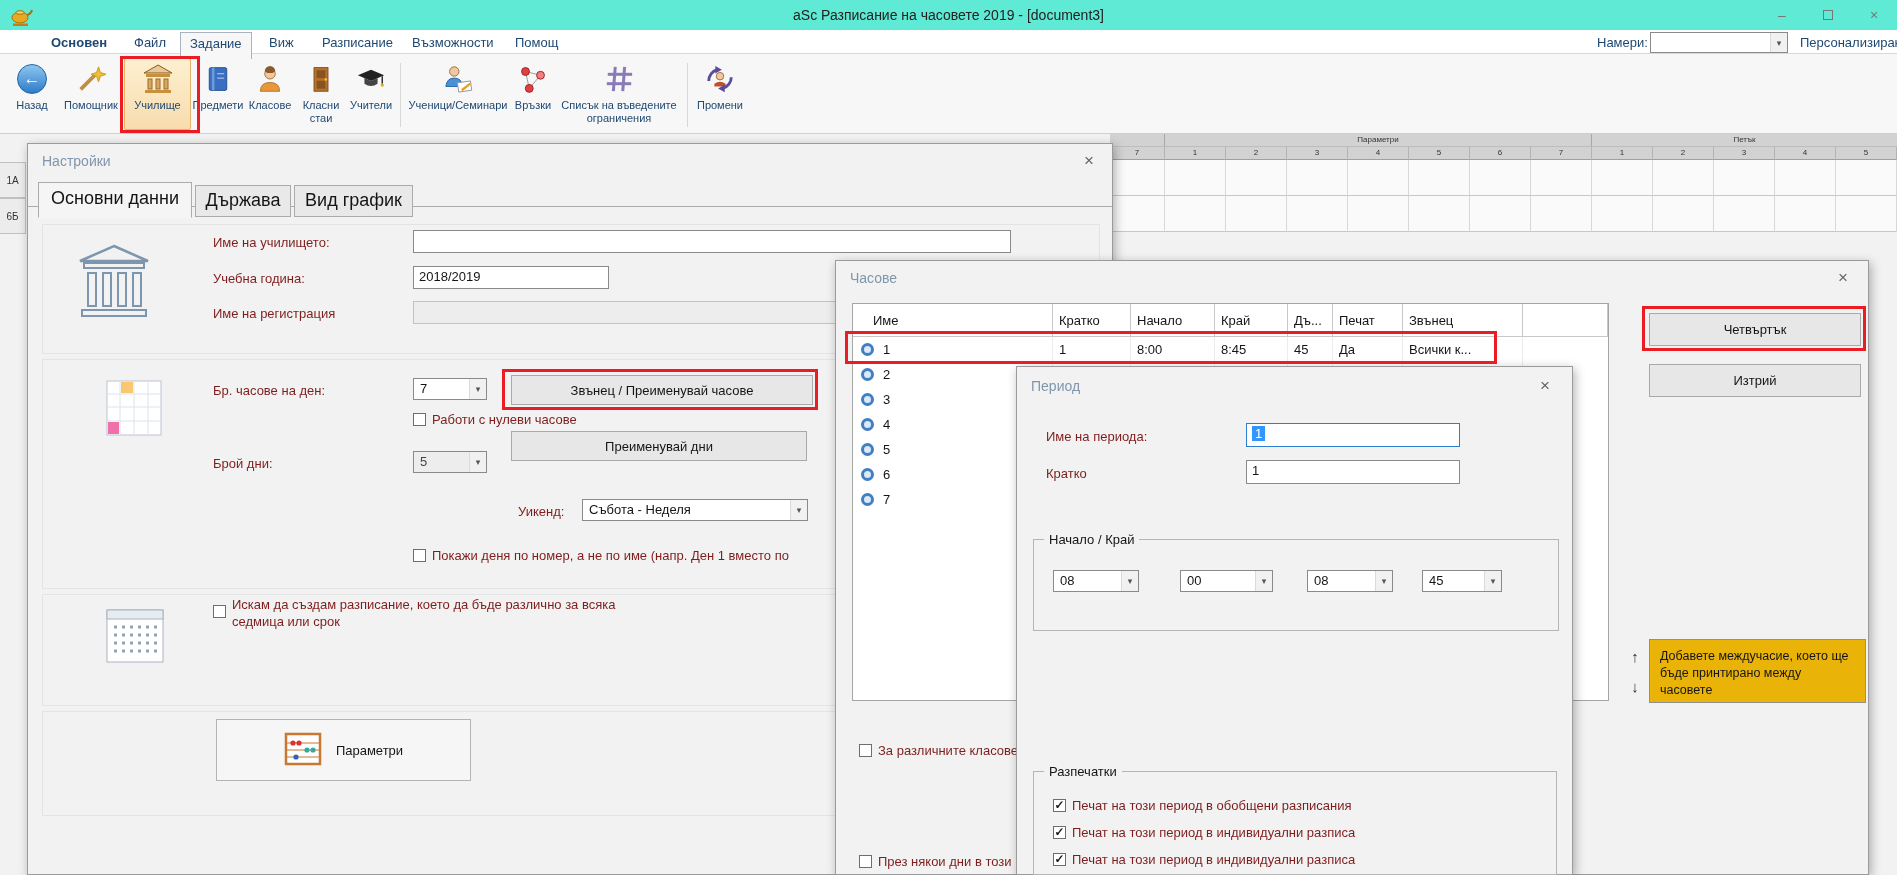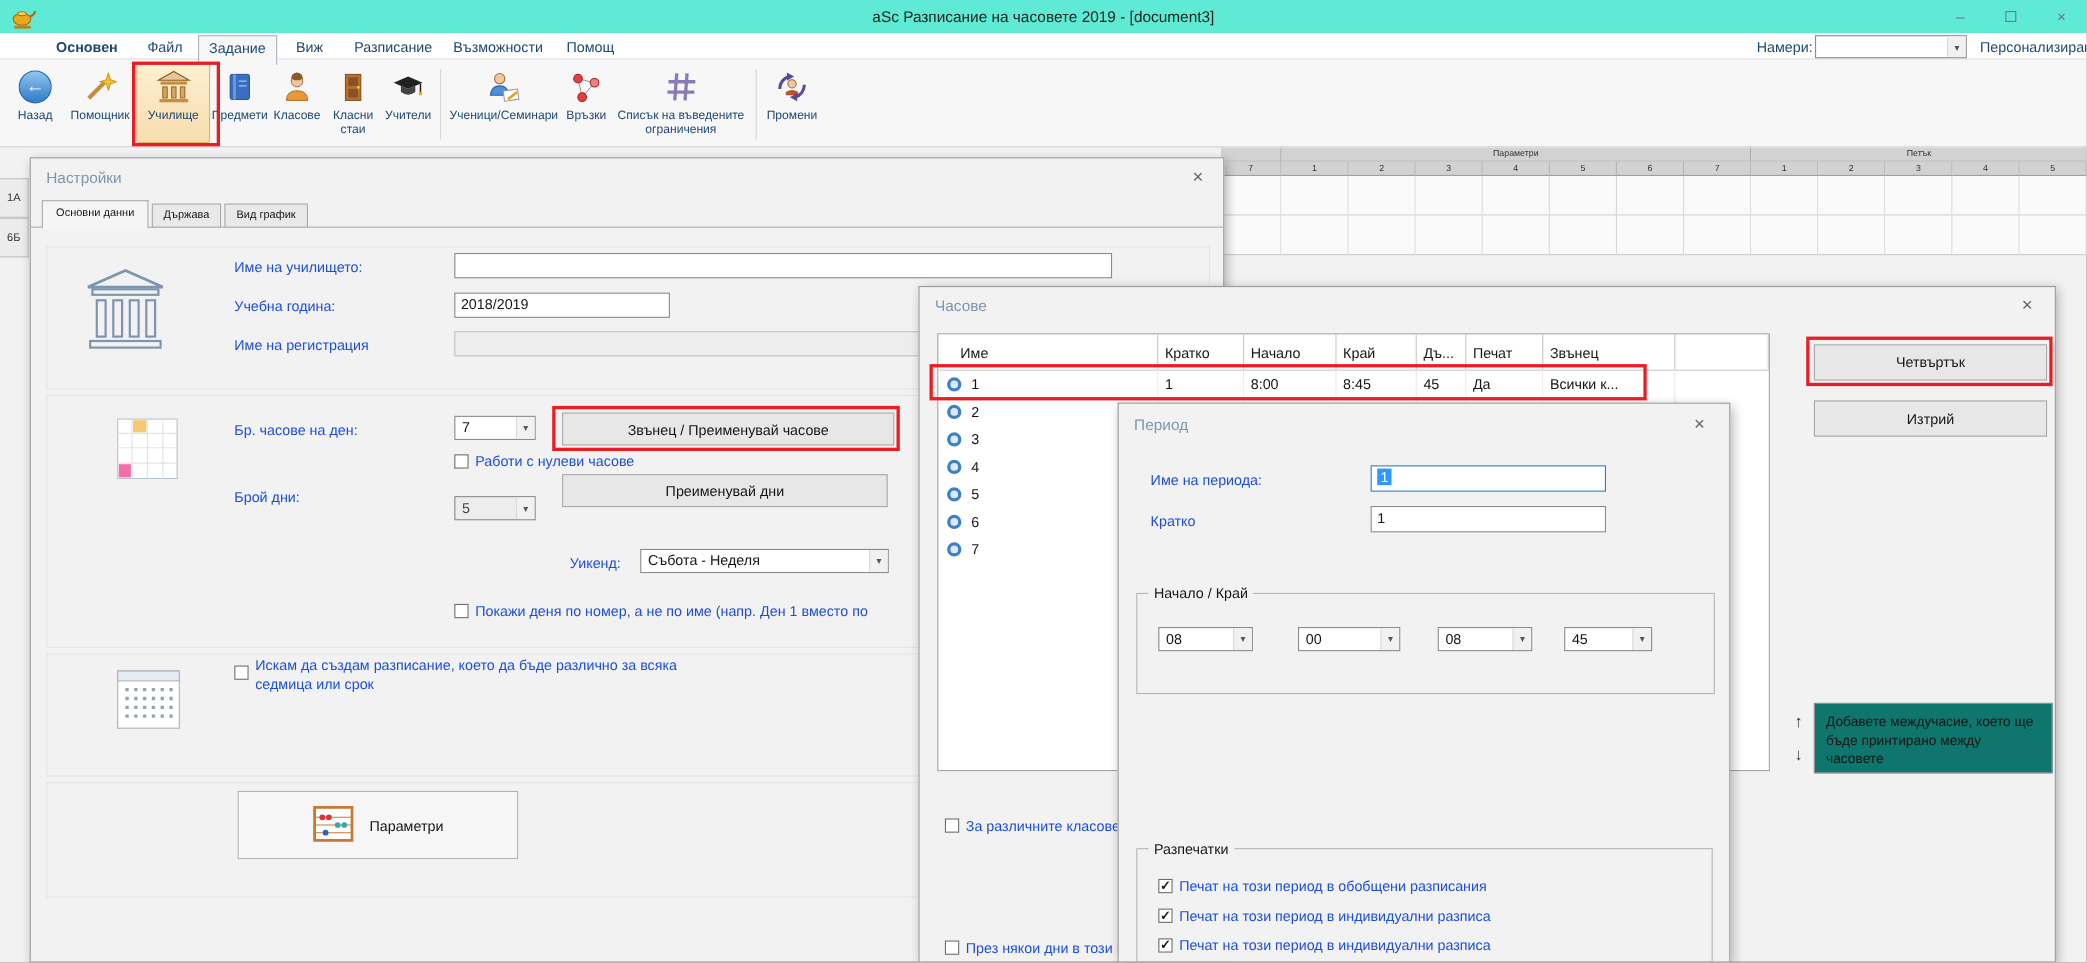--- a/index.html
+++ b/index.html
@@ -32,24 +32,24 @@
 .gn{width:61px;height:13px;background:#d2d2d2;border-right:1px solid #b4b4b4;border-bottom:1px solid #a0a0a0;font-size:8px;color:#333;text-align:center;line-height:12px}
 .gc{width:61px;height:36px;background:#fafafa;border-right:1px solid #d8d8d8;border-bottom:1px solid #c8c8c8}
 .rowlabel{left:0;width:26px;height:36px;background:#ececec;border:1px solid #c0c0c0;border-left:none;font-size:10px;display:flex;align-items:center;justify-content:center;color:#333;z-index:0}
 
 .dialog{position:absolute;background:#f2f2f2;border:1px solid #9b9b9b;box-shadow:2px 3px 10px rgba(0,0,0,.3)}
 .dlg-title{position:absolute;left:14px;top:9px;font-size:14px;color:#7f96ac}
 .dlg-close{position:absolute;top:6px;width:26px;height:22px;text-align:center;font-size:17px;color:#666;line-height:22px}
 .z10{z-index:10}.z20{z-index:20}.z30{z-index:30}
 
 .tabstrip{position:absolute;left:0;top:36px;width:100%;height:27px;border-bottom:1px solid #ababab;padding-left:10px}
-.tab{position:relative;display:inline-block;padding:4px 10px 5px;font-size:10px;border:1px solid #ababab;background:#e9e9e9;margin-right:-1px;top:4px}
+.tab{position:relative;display:inline-block;padding:4px 10px 5px;font-size:18px;border:1px solid #ababab;background:#e9e9e9;margin-right:-1px;top:4px}
 .tab.active{background:#f5f5f5;top:2px;padding:5px 12px 8px;border-bottom:1px solid #f5f5f5;z-index:2}
 
-.lbl{position:absolute;font-size:13px;color:#1d4ed8;white-space:nowrap}
+.lbl{position:absolute;font-size:13px;color:#7f1d1d;white-space:nowrap}
 .textbox{position:absolute;background:#fff;border:1px solid #8a8a8a;padding:2px 5px;font-size:13px;overflow:hidden;white-space:nowrap}
 .textbox.disabled{background:#ededed;border-color:#c2c2c2}
 .textbox.focus{border-color:#2a7fd4}
 .sel-text{background:#3297fd;color:#fff;padding:0 3px}
 .combo{position:absolute;background:#fff;border:1px solid #8a8a8a;font-size:13px;padding:2px 20px 2px 6px;white-space:nowrap;overflow:hidden}
 .combo.disabled{background:#ededed;color:#444}
 .combo-arrow{position:absolute;right:0;top:0;bottom:0;width:17px;display:flex;align-items:center;justify-content:center;font-size:9px;color:#555;background:#f1f1f1;border-left:1px solid #dadada}
 .btn{position:absolute;background:#e7e7e7;border:1px solid #a9a9a9;display:flex;align-items:center;justify-content:center;font-size:13px;text-align:center}
 .bigbtn{position:absolute;background:#f6f6f6;border:1px solid #b4b4b4;display:flex;align-items:center;justify-content:center;gap:14px;font-size:13px}
 .cb{position:absolute;width:13px;height:13px;background:#fff;border:1px solid #6e6e6e}
@@ -62,21 +62,21 @@
 .tr{display:flex;height:25px;align-items:center}
 .tr.th{height:33px;border-bottom:1px solid #c8c8c8}
 .td{height:100%;display:flex;align-items:center;padding:0 6px;overflow:hidden;white-space:nowrap;border-right:1px solid #ececec;font-size:13px}
 .tr.th .td{border-right:1px solid #c8c8c8}
 .c1{width:200px;padding-left:8px}
 .tr.th .c1{padding-left:20px}
 .c2{width:78px}.c3{width:84px}.c4{width:73px}.c5{width:45px}.c6{width:70px}.c7{width:120px}
 .c8{flex:1;border-right:none}
 .rowicon{width:13px;height:13px;border-radius:50%;border:3px solid #3f7fc4;background:#dce9f8;margin-right:9px;flex:none}
 .arrowbtn{position:absolute;width:20px;height:24px;font-size:15px;color:#333;text-align:center;line-height:24px}
-.infobox{position:absolute;background:#0f766e;border:1px solid #909090;font-size:12.5px;padding:8px 10px;line-height:1.35}
+.infobox{position:absolute;background:#eab308;border:1px solid #909090;font-size:12.5px;padding:8px 10px;line-height:1.35}
 .redbox{position:absolute;border:3px solid #ec1c24;z-index:60}
 </style>
 </head>
 <body>
 
 <div class="screen">
 
   <div class="titlebar">
     <span class="abs" style="left:9px;top:3px">
       <svg width="24" height="24" viewBox="0 0 24 24">
@@ -341,21 +341,21 @@
     </span>
     <span class="lbl" style="left:185px;top:239px">Бр. часове на ден:</span>
     <div class="combo" style="left:385px;top:234px;width:74px;height:22px">
       <span>7</span>
       <span class="combo-arrow">▾</span>
     </div>
     <div class="btn" style="left:483px;top:231px;width:302px;height:30px">Звънец / Преименувай часове</div>
     <span class="cb" style="left:385px;top:269px"></span>
     <span class="lbl" style="left:404px;top:268px">Работи с нулеви часове</span>
 
-    <span class="lbl" style="left:185px;top:300px">Брой дни:</span>
+    <span class="lbl" style="left:185px;top:312px">Брой дни:</span>
     <div class="combo disabled" style="left:385px;top:307px;width:74px;height:22px">
       <span>5</span>
       <span class="combo-arrow">▾</span>
     </div>
     <div class="btn" style="left:483px;top:287px;width:296px;height:30px">Преименувай дни</div>
 
     <span class="lbl" style="left:490px;top:360px">Уикенд:</span>
     <div class="combo" style="left:554px;top:355px;width:226px;height:22px">
       <span>Събота - Неделя</span>
       <span class="combo-arrow">▾</span>

